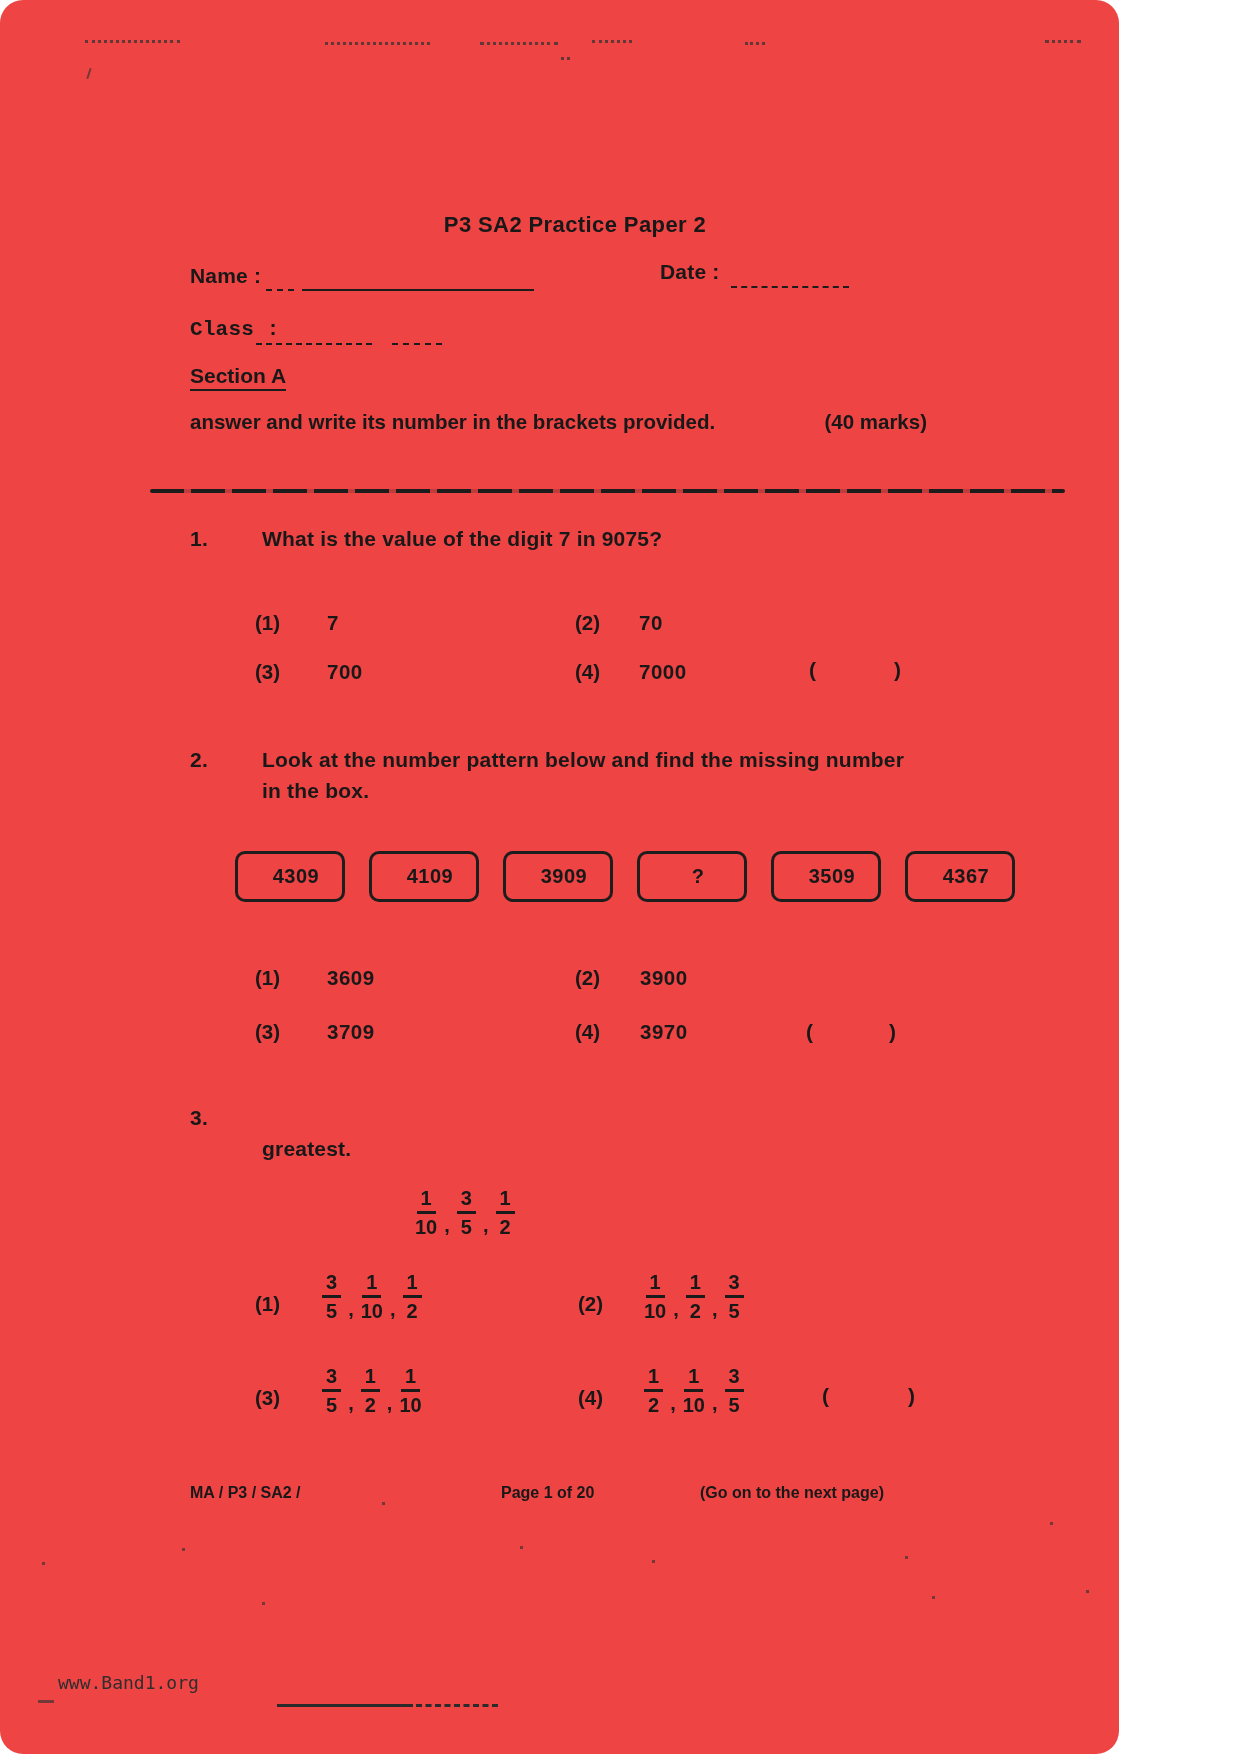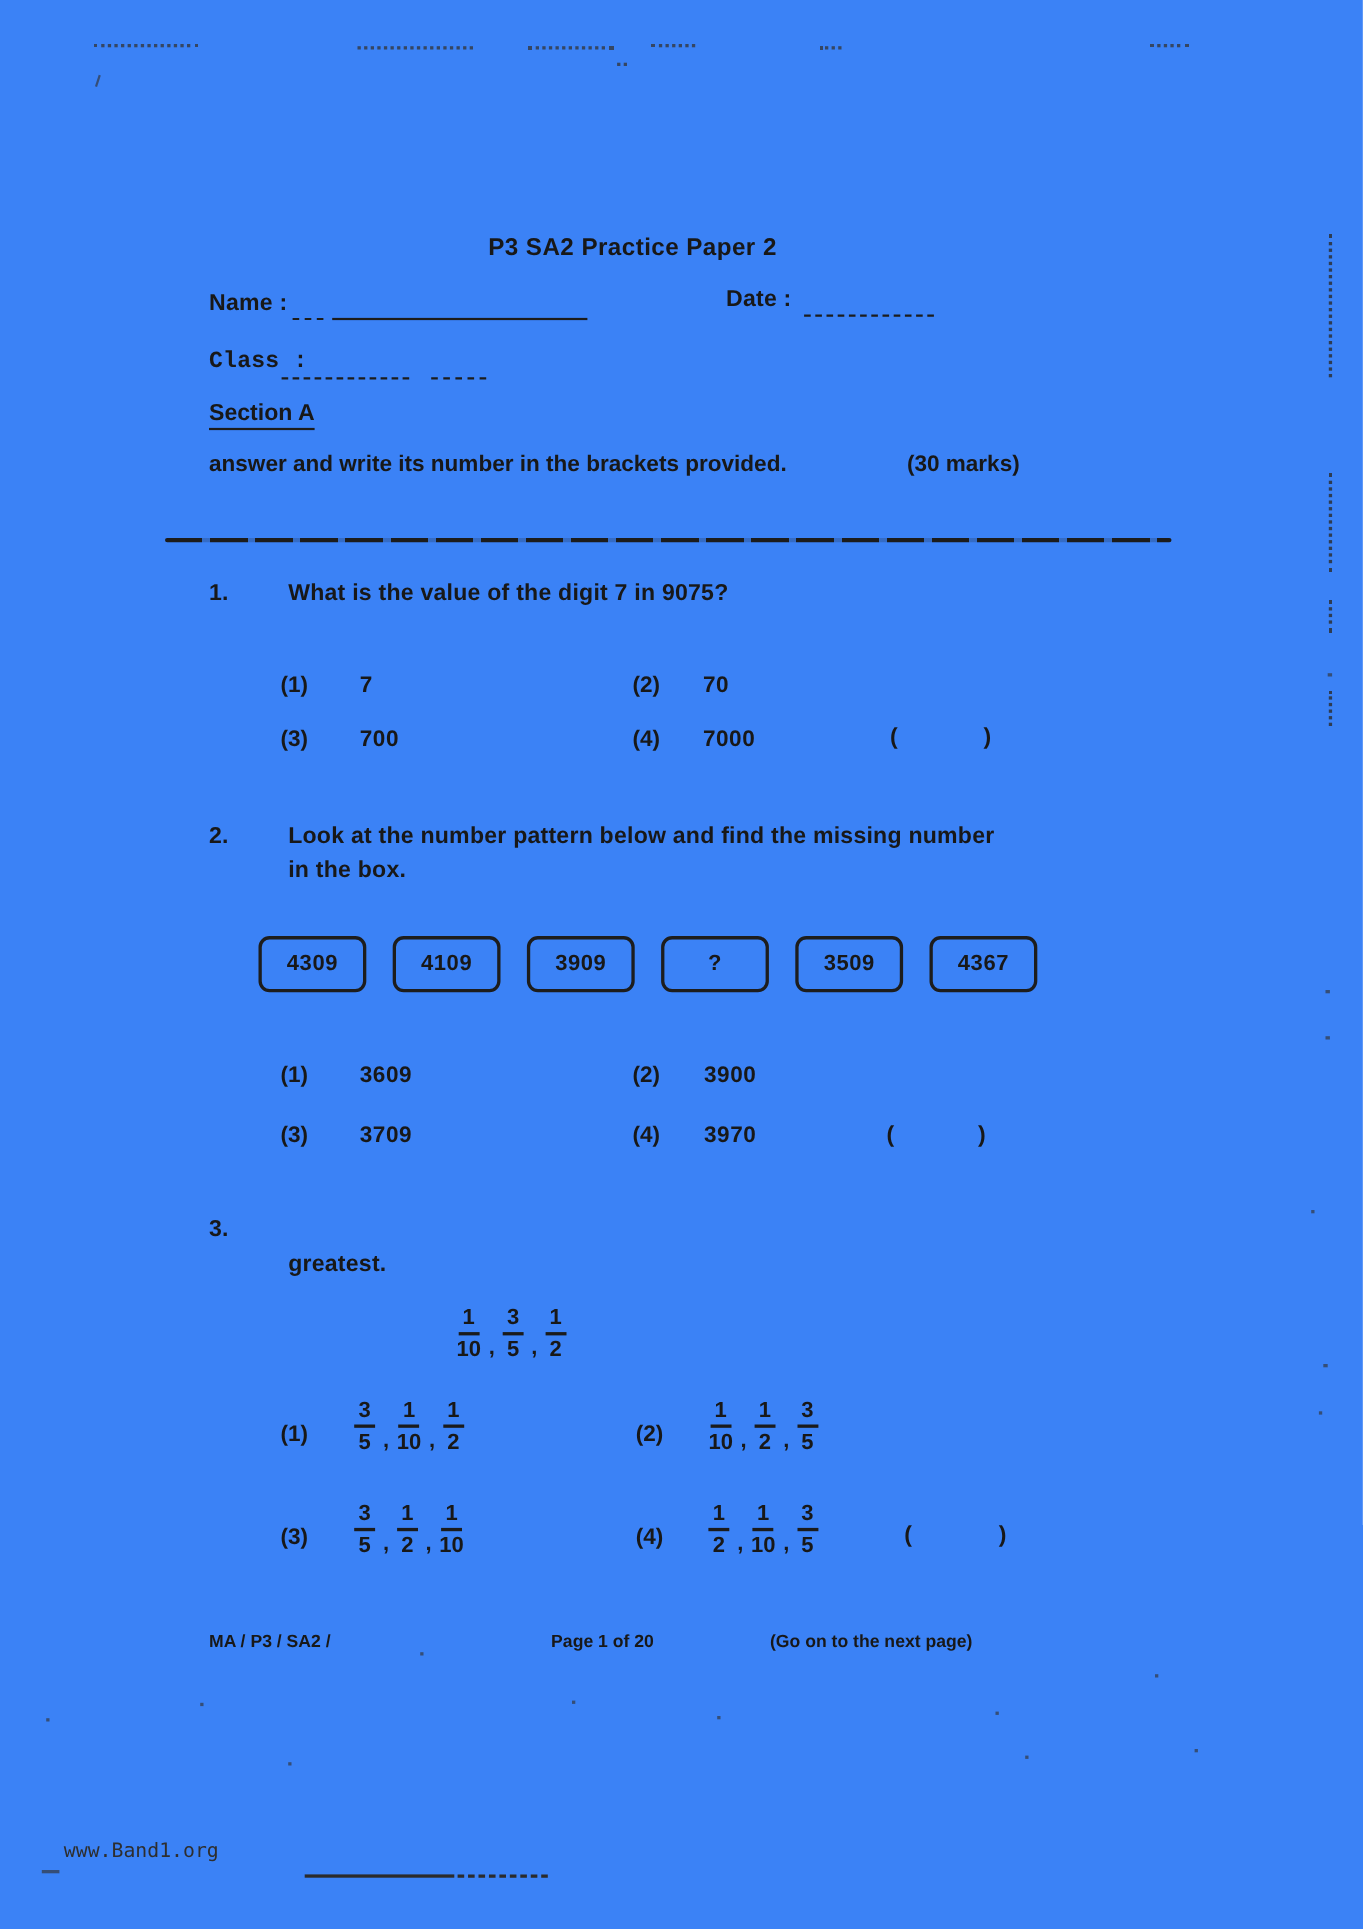--- a/index.html
+++ b/index.html
@@ -1,41 +1,42 @@
 <!DOCTYPE html>
 <html><head>
 <meta charset="utf-8">
 <style>
   html,body{margin:0;padding:0;background:#ffffff;}
   .page{
     position:relative;
-    width:1239px;height:1754px;
-    background:#3b82f6;
+    width:1119px;height:1754px;
+    background:#ef4444;
     font-family:"Liberation Sans",sans-serif;
     color:#181818;
     overflow:hidden;
+    border-radius:23px;
   }
   .abs{position:absolute;}
   .txt{font-size:21px;font-weight:600;letter-spacing:0.2px;white-space:nowrap;}
   .title{font-size:22px;font-weight:700;letter-spacing:0.4px;text-align:center;}
   .uline-solid{border-top:2.5px solid #1c1c1c;}
   .uline-dash{border-top:2.5px dashed #1c1c1c;}
   .section-head{font-size:21px;font-weight:700;border-bottom:2.5px solid #1c1c1c;padding-bottom:1px;}
   .instr{font-size:20.5px;font-weight:600;line-height:31px;width:737px;}
   .instr-l2{display:flex;justify-content:space-between;}
   .hrule{height:3.5px;border-radius:2px;
     background:repeating-linear-gradient(90deg,#1c1c1c 0 34px,rgba(28,28,28,.22) 34px 41px);}
   .optlabel{font-size:20.5px;font-weight:600;}
   .optval{font-size:20.5px;font-weight:600;letter-spacing:0.5px;}
   .bracket{font-size:21px;font-weight:600;}
   .pattern-row{display:flex;gap:24px;}
   .pbox{
     width:92px;height:45px;border:3px solid #1d1d1d;border-radius:10px;
     display:flex;align-items:center;justify-content:center;
-    font-size:20px;font-weight:700;letter-spacing:0.5px;
+    font-size:20px;font-weight:700;letter-spacing:0.5px;padding-left:12px;
   }
   .fracrow{display:flex;align-items:center;gap:7px;}
   .frac{display:inline-flex;flex-direction:column;align-items:center;font-size:20px;font-weight:700;line-height:24px;}
   .frac .num{border-bottom:3px solid #1b1b1b;padding:0 4px 1px 4px;}
   .frac .den{padding-top:1px;}
   .fsep{align-self:flex-end;font-size:20px;font-weight:700;padding-bottom:2px;}
   .footer-txt{font-size:16px;font-weight:600;white-space:nowrap;}
   .watermark{font-family:"DejaVu Sans Mono","Liberation Mono",monospace;font-size:18px;color:#2e2e2e;white-space:nowrap;}
   
   .speck{position:absolute;background:#333;opacity:.65;}
@@ -91,21 +92,21 @@
 
   <span class="abs txt" style="left:190px;top:318px;font-family:Liberation Mono, monospace;">Class :</span>
   <div class="abs uline-dash" style="left:256px;top:343px;width:116px;"></div>
   <div class="abs uline-dash" style="left:392px;top:343px;width:50px;"></div>
 
   <span class="abs section-head" style="left:190px;top:364px;">Section A</span>
 
   <div class="abs instr" style="left:190px;top:406px;">
     <div class="instr-l2">
       <span>answer and write its number in the brackets provided.</span>
-      <span>(30 marks)</span>
+      <span>(40 marks)</span>
     </div>
   </div>
 
   <div class="abs hrule" style="left:150px;top:489px;width:915px;"></div>
 
   <span class="abs txt" style="left:190px;top:527px;">1.</span>
   <span class="abs txt" style="left:262px;top:527px;">What is the value of the digit 7 in 9075?</span>
 
   <span class="abs optlabel" style="left:255px;top:611px;">(1)</span>
   <span class="abs optval" style="left:327px;top:611px;">7</span>

